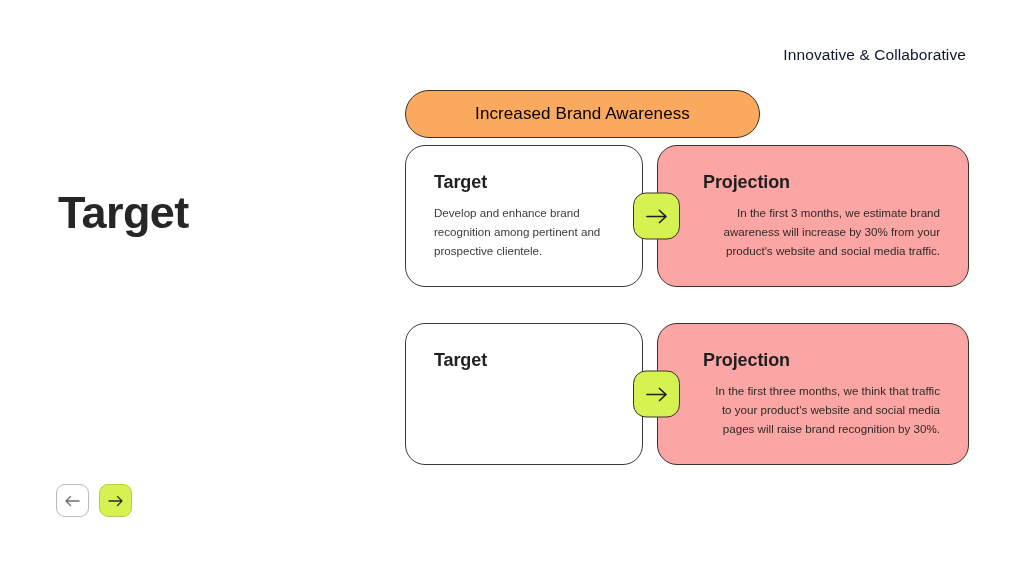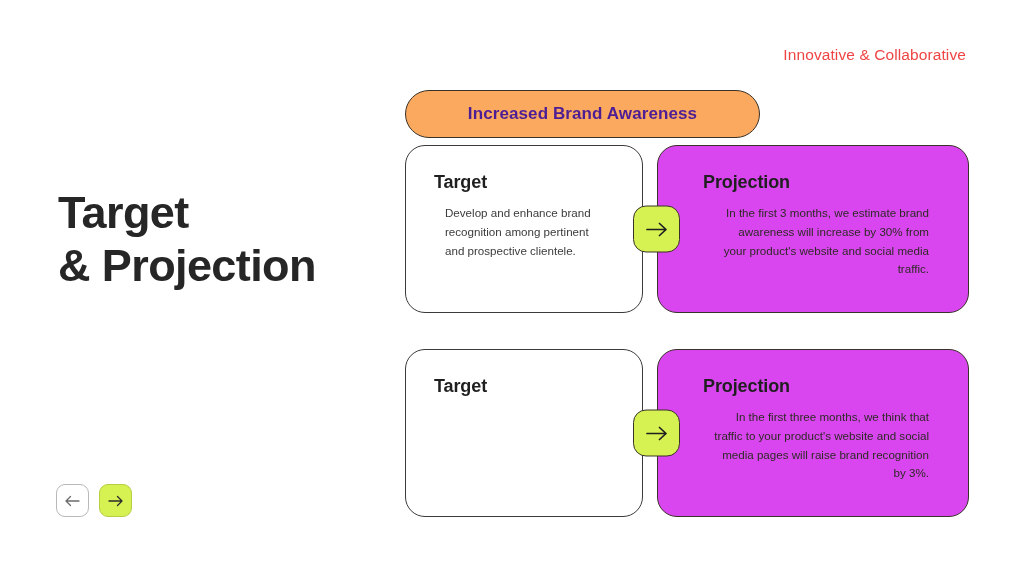--- a/index.html
+++ b/index.html
@@ -17,21 +17,21 @@
     background: #ffffff;
     overflow: hidden;
   }
 
   
   .tagline {
     position: absolute;
     right: 58px;
     top: 46px;
     font-size: 15.5px;
-    color: #ef4444;
+    color: #0f172a;
     letter-spacing: 0.1px;
     white-space: nowrap;
   }
 
   
   .slide-title {
     position: absolute;
     left: 58px;
     top: 186px;
     font-size: 45px;
@@ -57,22 +57,22 @@
     box-sizing: border-box;
     width: 355px;
     height: 48px;
     background: #FBA95F;
     border: 1.3px solid #3a3228;
     border-radius: 24px;
     display: flex;
     align-items: center;
     justify-content: center;
     font-size: 17px;
-    font-weight: bold;
-    color: #4c1d95;
+    font-weight: normal;
+    color: #000000;
     letter-spacing: 0.1px;
   }
 
   
   .row {
     position: relative;
     margin-top: 7px;
     display: flex;
     align-items: stretch;
   }
@@ -84,36 +84,36 @@
   }
   .card-target {
     width: 238px;
     min-height: 142px;
     background: #ffffff;
     border-color: #3a3a3a;
   }
   .card-projection {
     width: 312px;
     min-height: 142px;
-    background: #d946ef;
+    background: #fca5a5;
     margin-left: 14px;
     padding-left: 45px;
   }
   .card-heading {
     font-size: 18px;
     font-weight: bold;
     color: #1f1f1f;
     margin: 0 0 11px 0;
     letter-spacing: -0.1px;
   }
   .card-body {
     font-size: 11.6px;
     line-height: 1.62;
     color: #3b3b3b;
-    margin: 11px;
+    margin: 0;
   }
   .card-projection .card-body { color: #2e2a25; text-align: right; }
 
   
   .connector {
     position: absolute;
     left: 228px;
     top: 50%;
     transform: translateY(-50%);
     width: 45px;
@@ -155,21 +155,20 @@
 </style>
 </head>
 <body>
 
 <div id="slide">
 
   <div class="tagline">Innovative &amp; Collaborative</div>
 
   <div class="slide-title">
     <span class="line">Target</span>
-    <span class="line">&amp; Projection</span>
   </div>
 
   <div class="content">
 
     <div class="group">
 
       <div class="banner">Increased Brand Awareness</div>
 
       <div class="row">
 
@@ -206,21 +205,21 @@
         <div class="connector">
           <span>
             <svg width="24" height="16" viewBox="0 0 24 16" fill="none">
               <path d="M2 8 H21 M14.5 2 L21 8 L14.5 14" stroke="#1f1f1f" stroke-width="1.7" stroke-linecap="round" stroke-linejoin="round"></path>
             </svg>
           </span>
         </div>
 
         <div class="card card-projection">
           <p class="card-heading">Projection</p>
-          <p class="card-body">In the first three months, we think that traffic to your product's website and social media pages will raise brand recognition by 3%.</p>
+          <p class="card-body">In the first three months, we think that traffic to your product's website and social media pages will raise brand recognition by 30%.</p>
         </div>
 
       </div>
     </div>
 
   </div>
 
   <div class="nav">
 
     <div class="nav-btn prev">

